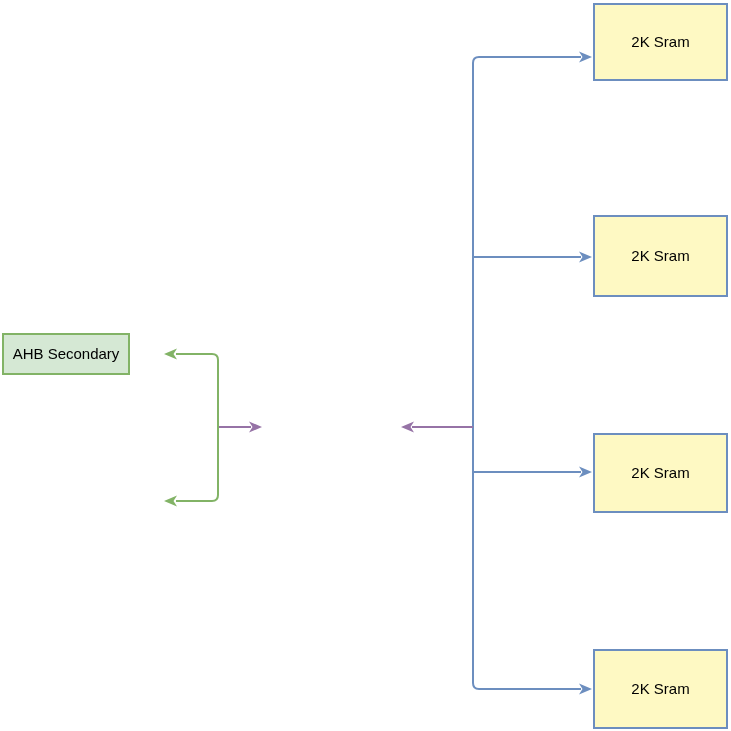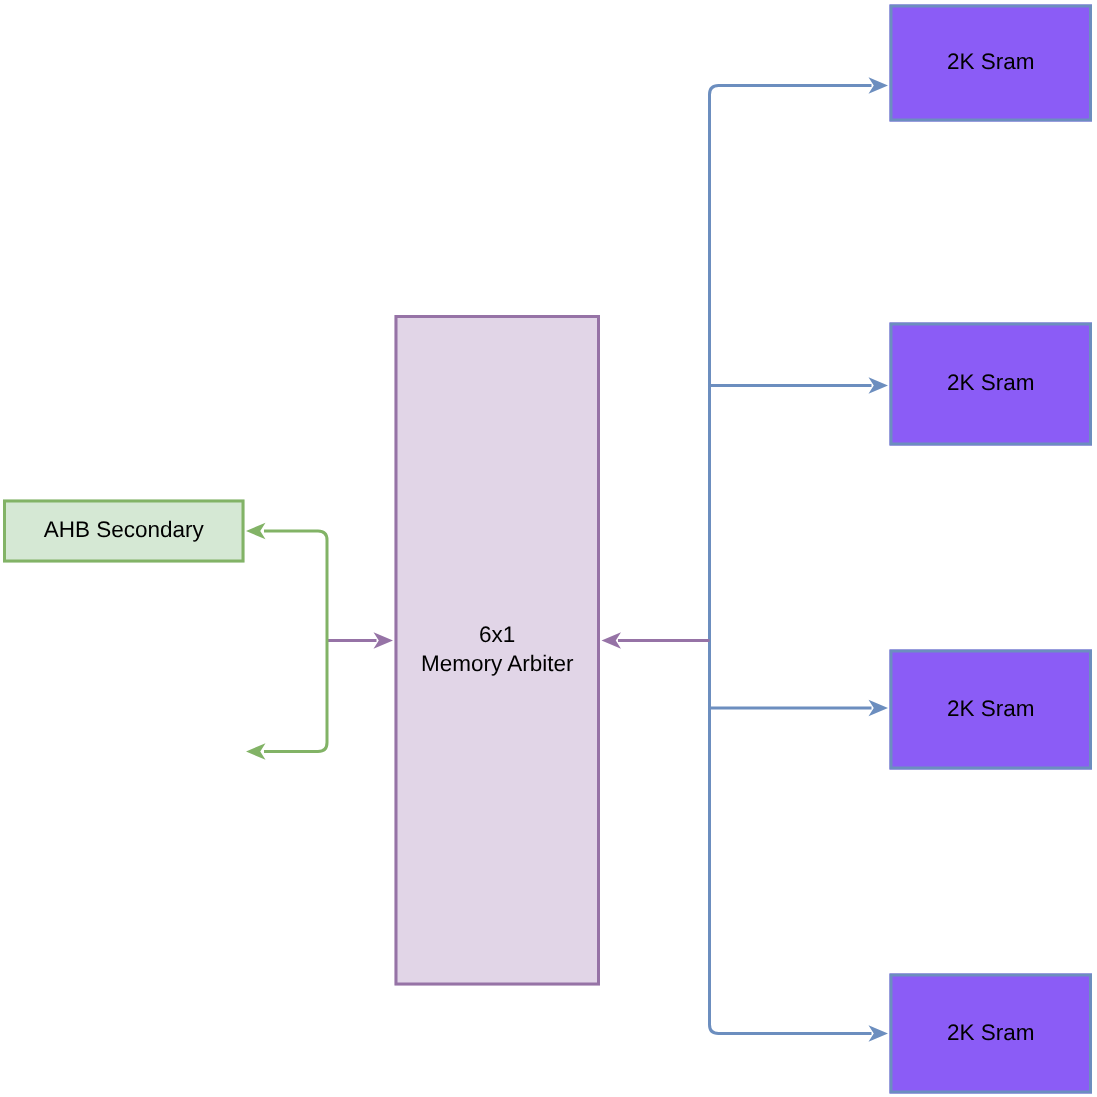--- a/index.html
+++ b/index.html
@@ -26,24 +26,24 @@
     font-size: 15px;
     line-height: 1.25;
     color: #000000;
   }
   .node .label {
     white-space: pre-line;
     pointer-events: none;
   }
   .node-purple { background: #e1d5e7; border-color: #9673a6; }
   .node-green  { background: #d5e8d4; border-color: #82b366; }
-  .node-blue   { background: #8b5cf6; border-color: #6c8ebf; }
+  .node-blue   { background: #fef9c3; border-color: #6c8ebf; }
 
   #node-arbiter { left: 263px; top: 210px; width: 137px; height: 447px; }
-  #node-ahb     { left: 2px;   top: 333px; width: 161px; height: 42px; }
+  #node-ahb     { left: 2px;   top: 333px; width: 128px; height: 42px; }
   #node-adc     { left: 2px;   top: 481px; width: 161px; height: 41px; }
   #node-sram1   { left: 593px; top: 3px;   width: 135px; height: 78px; }
   #node-sram2   { left: 593px; top: 215px; width: 135px; height: 82px; }
   #node-sram3   { left: 593px; top: 433px; width: 135px; height: 80px; }
   #node-sram4   { left: 593px; top: 649px; width: 135px; height: 80px; }
 
   svg.edges {
     position: absolute;
     left: 0;
     top: 0;
@@ -55,24 +55,20 @@
     fill: none;
     stroke-width: 2;
     stroke-linecap: flat;
   }
 </style>
 </head>
 <body>
 
 <div class="canvas">
 
-  <div class="node node-purple" id="node-arbiter">
-    <span class="label">6x1
-Memory Arbiter</span>
-  </div>
 
   <div class="node node-green" id="node-ahb">
     <span class="label">AHB Secondary</span>
   </div>
 
 
   <div class="node node-blue" id="node-sram1">
     <span class="label">2K Sram</span>
   </div>
 

